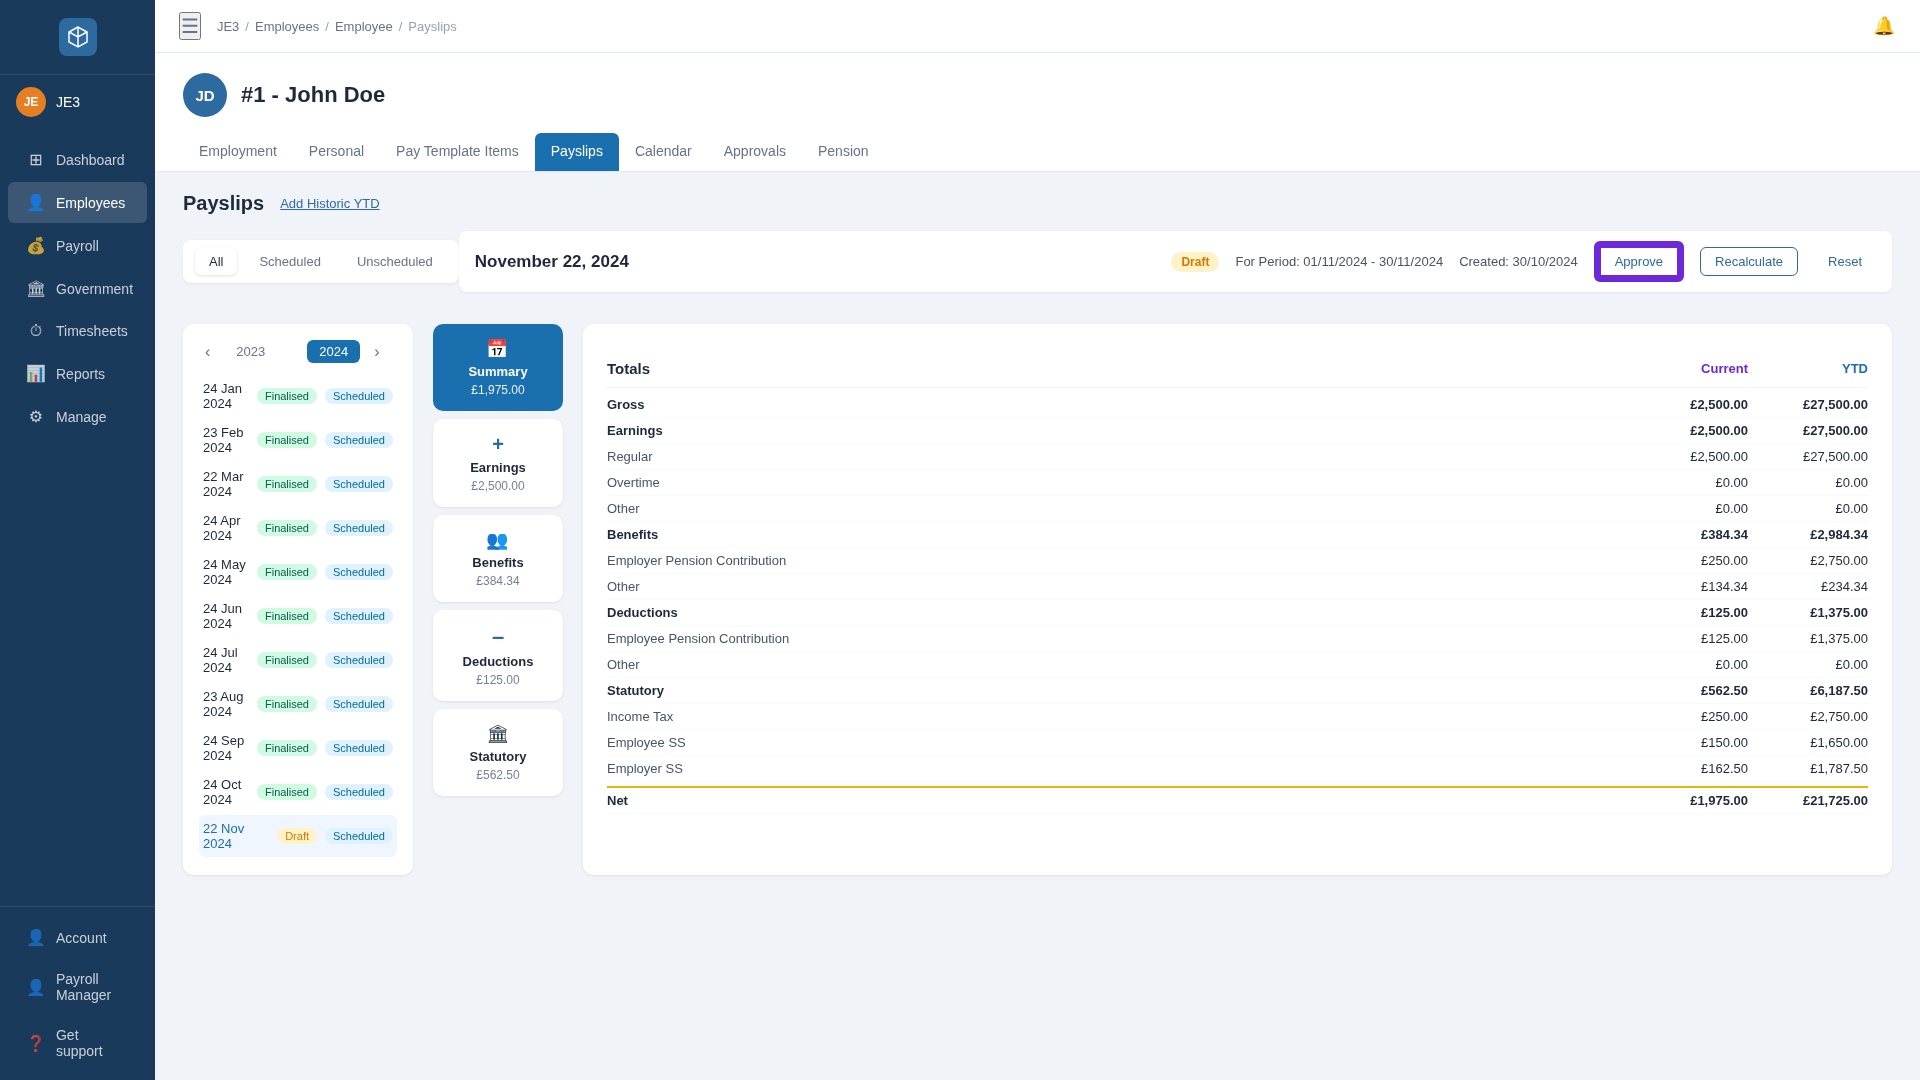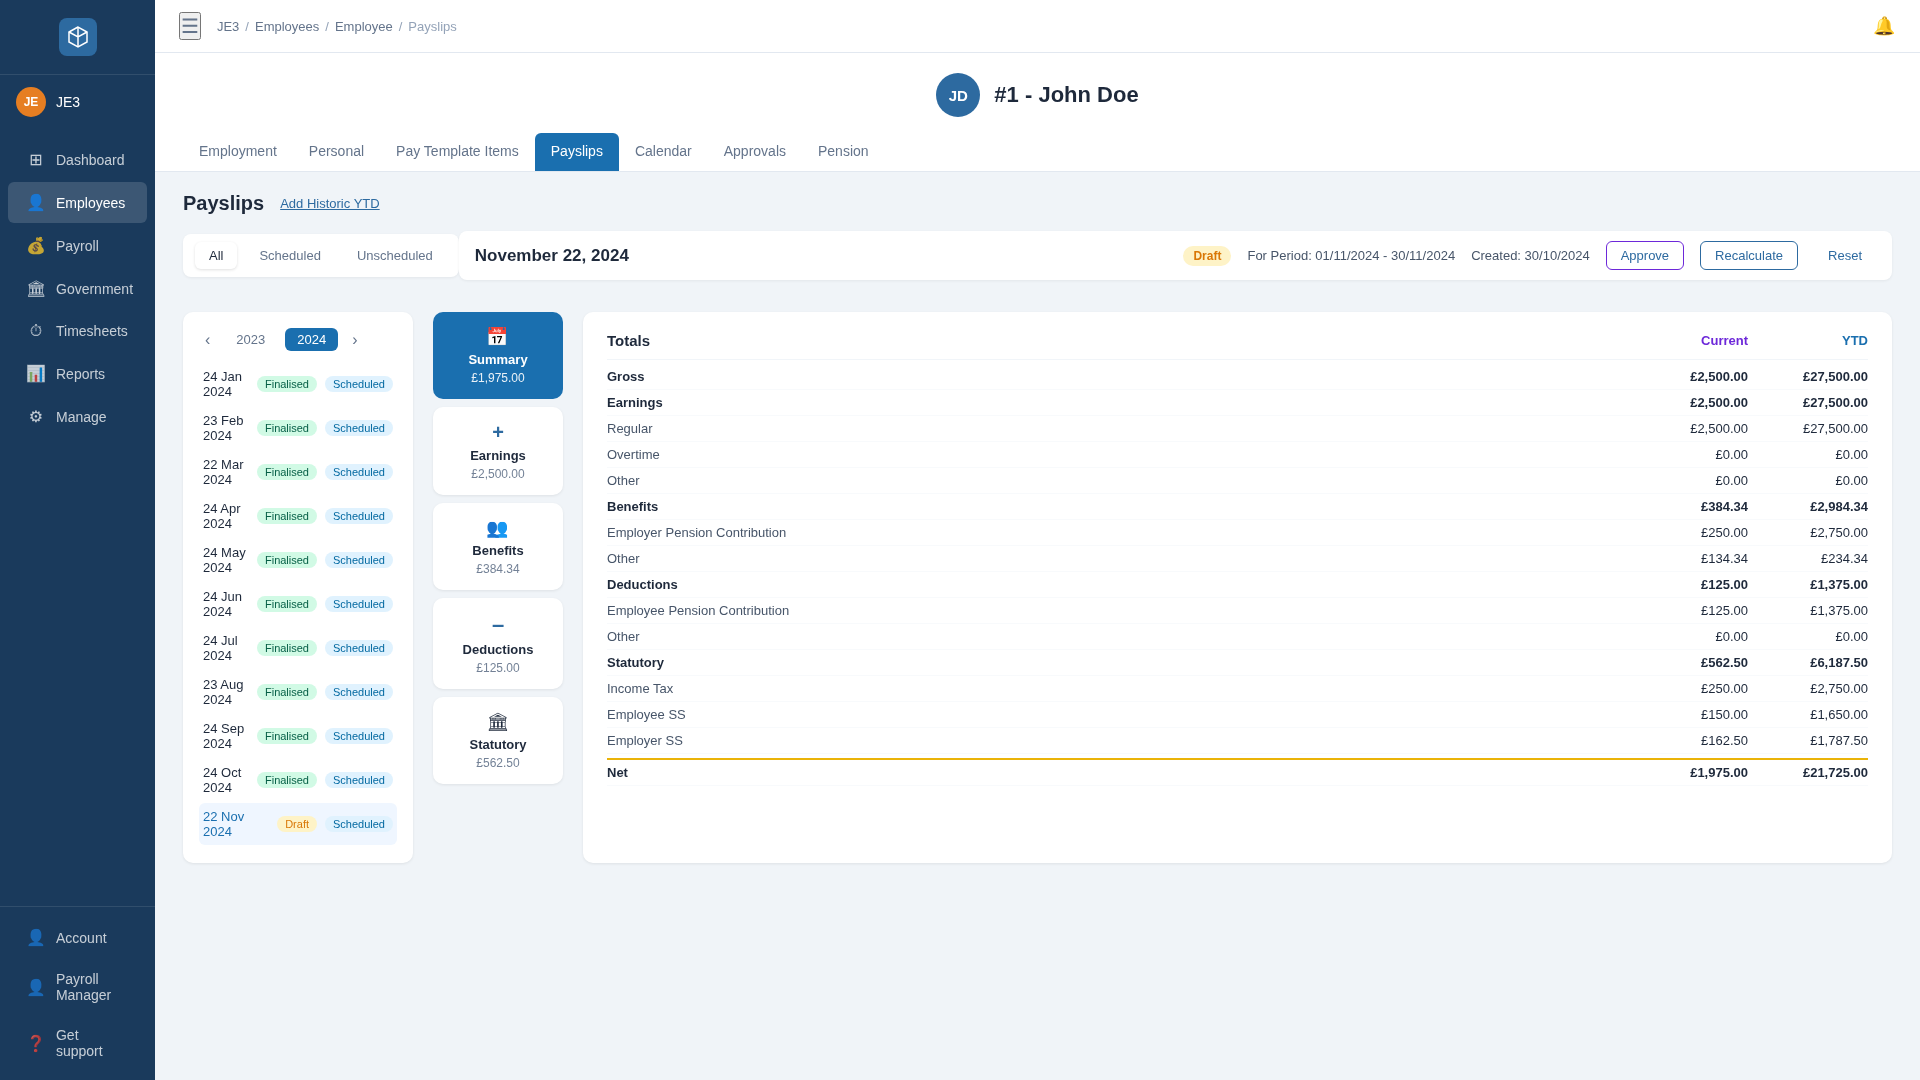--- a/index.html
+++ b/index.html
@@ -75,21 +75,21 @@
     
     .content { flex: 1; overflow-y: auto; padding: 0; background: #f0f4f8; }
 
     
     .page-header {
       background: white;
       padding: 20px 28px 0;
       border-bottom: 1px solid #e2e8f0;
     }
     .employee-title {
-      display: flex; align-items: center; gap: 14px; margin-bottom: 16px; justify-content: center;
+      display: flex; align-items: center; gap: 14px; margin-bottom: 16px;
     }
     .employee-avatar {
       width: 44px; height: 44px;
       background: #2d6aa0;
       border-radius: 50%;
       display: flex; align-items: center; justify-content: center;
       color: white; font-size: 15px; font-weight: bold;
     }
     .employee-name { font-size: 22px; font-weight: 600; color: #1e293b; }
     .tabs { display: flex; gap: 0; }
@@ -138,21 +138,21 @@
       background: white; border-radius: 8px;
       box-shadow: 0 1px 3px rgba(0,0,0,0.06);
       font-size: 13px; color: #475569;
     }
     .date-label { font-size: 17px; font-weight: 600; color: #1e293b; flex: 1; }
     .badge-draft {
       background: #fef3c7; color: #d97706;
       padding: 3px 10px; border-radius: 12px; font-size: 12px; font-weight: 600;
     }
     .btn-approve {
-      padding: 6px 14px; border-radius: 6px; border: 1px solid #6d28d9;
+      padding: 6px 14px; border-radius: 6px; border: 7px solid #6d28d9;
       background: white; color: #2d6aa0; cursor: pointer; font-size: 13px;
     }
     .btn-recalculate {
       padding: 6px 14px; border-radius: 6px; border: 1px solid #2d6aa0;
       background: white; color: #2d6aa0; cursor: pointer; font-size: 13px;
     }
     .btn-reset {
       padding: 6px 14px; border-radius: 6px; border: none;
       background: transparent; color: #2d6aa0; cursor: pointer; font-size: 13px;
     }
@@ -166,21 +166,21 @@
       background: white; border-radius: 10px;
       box-shadow: 0 1px 3px rgba(0,0,0,0.08);
       padding: 16px;
     }
     .year-nav { display: flex; align-items: center; gap: 8px; margin-bottom: 12px; }
     .year-nav-btn { background: none; border: none; cursor: pointer; color: #64748b; font-size: 16px; padding: 2px 6px; }
     .year-btn {
       padding: 4px 12px; border-radius: 6px; border: none;
       background: transparent; color: #64748b; cursor: pointer; font-size: 13px; font-weight: 500;
     }
-    .year-btn.active { background: #1a6faf; color: white; }
+    .year-btn.active { background: #1a6faf; color: white; margin-left: 22px; }
     .payslip-row {
       display: flex; align-items: center; gap: 8px;
       padding: 6px 4px; border-radius: 6px; cursor: pointer;
       margin-bottom: 2px;
     }
     .payslip-row.selected { background: #eff6ff; }
     .payslip-date { font-size: 13px; font-weight: 500; color: #1e293b; width: 95px; }
     .payslip-date.selected { color: #1a6faf; }
     .status-badge {
       padding: 2px 8px; border-radius: 10px; font-size: 11px; font-weight: 500;
@@ -214,21 +214,21 @@
     .summary-card.deductions .summary-card-amount { color: #64748b; }
     .summary-card.statutory { background: white; color: #1e293b; box-shadow: 0 1px 3px rgba(0,0,0,0.08); }
     .summary-card.statutory .summary-card-label { color: #1e293b; }
     .summary-card.statutory .summary-card-amount { color: #64748b; }
 
     
     .totals-panel {
       flex: 1;
       background: white; border-radius: 10px;
       box-shadow: 0 1px 3px rgba(0,0,0,0.08);
-      padding: 20px 24px;
+      padding: 36px 24px;
       overflow-y: auto;
     }
     .totals-header {
       display: flex; align-items: center;
       padding: 0 0 10px;
       border-bottom: 1px solid #f1f5f9;
       margin-bottom: 4px;
     }
     .totals-title { font-size: 15px; font-weight: 600; color: #1e293b; flex: 1; }
     .totals-col-current { width: 120px; text-align: right; font-size: 13px; font-weight: 600; color: #6d28d9; }

